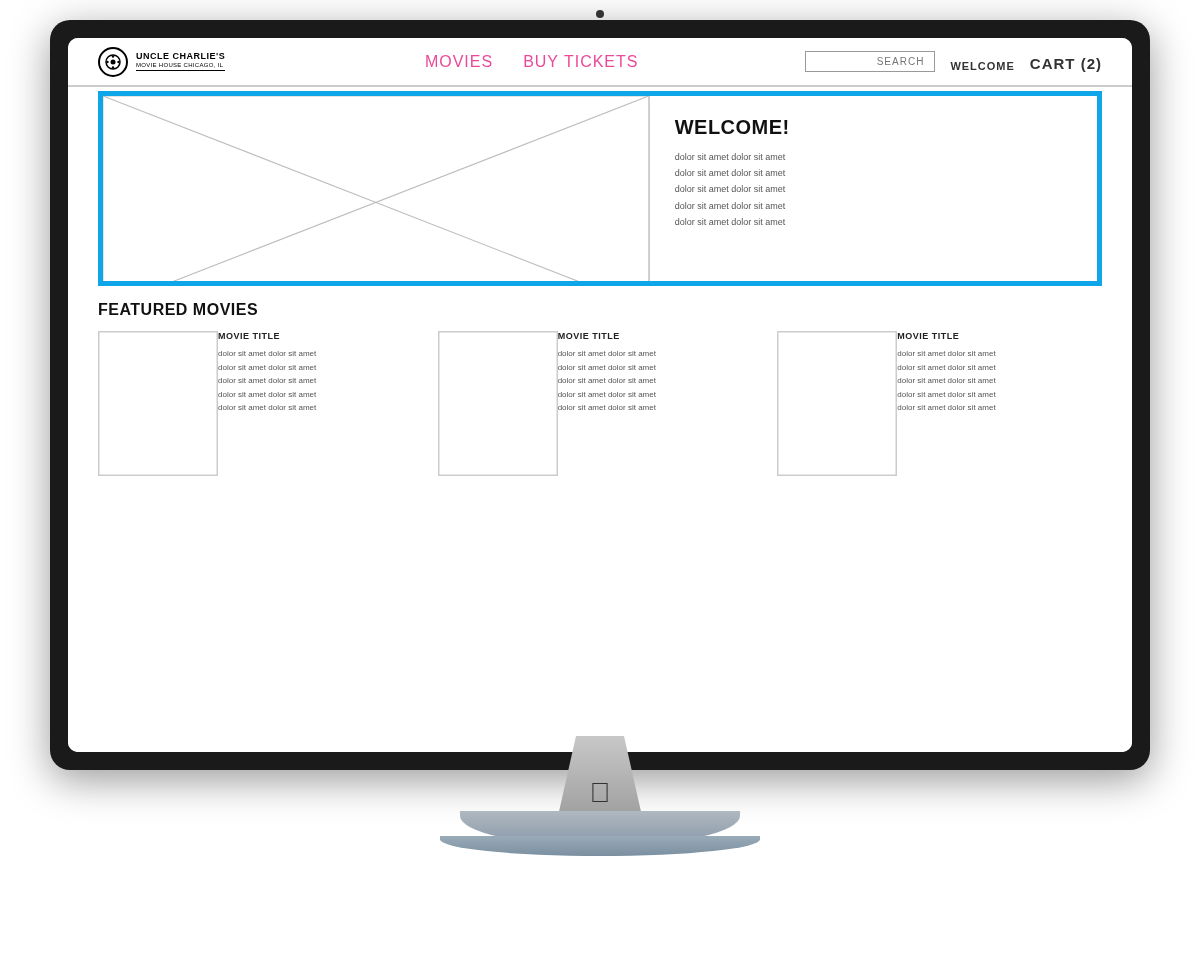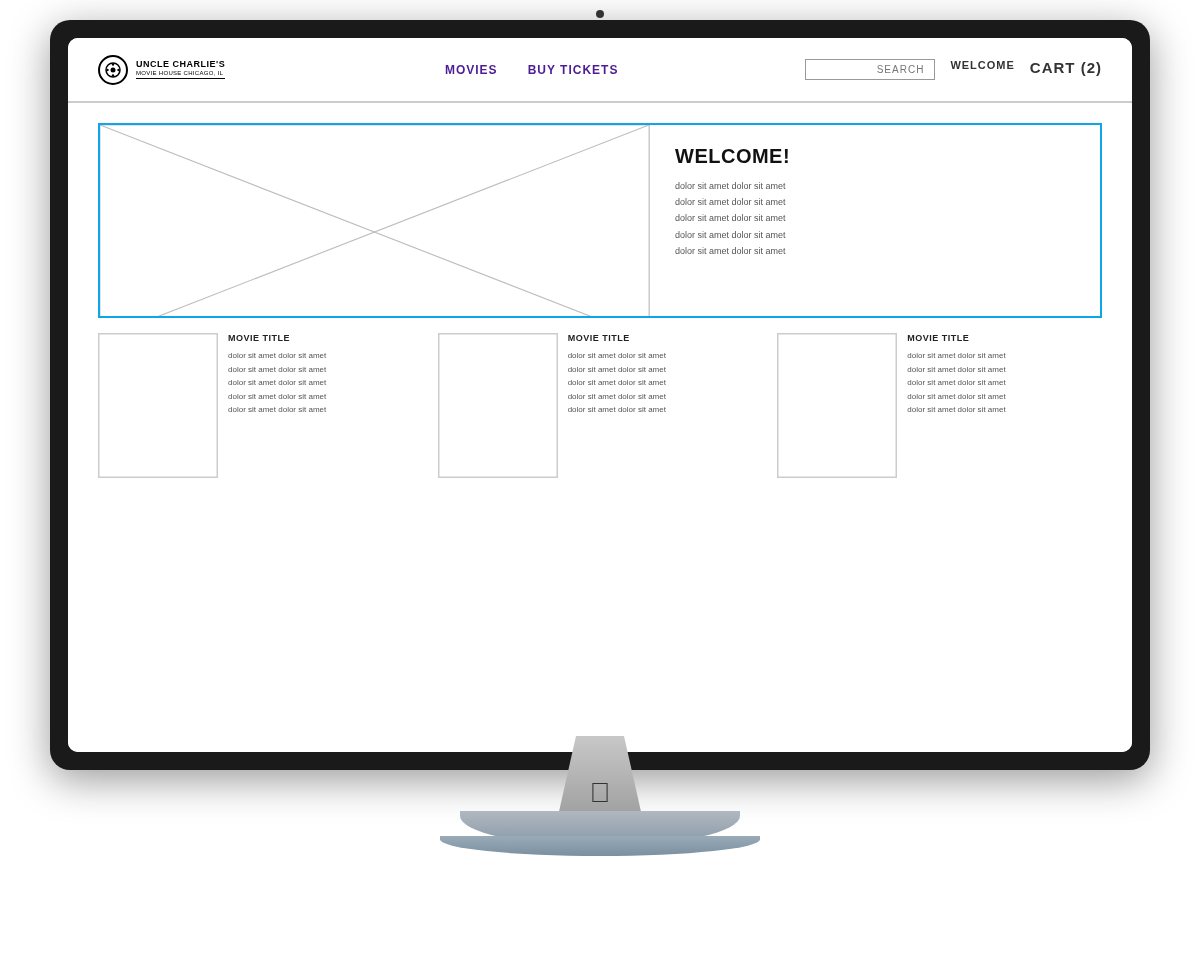--- a/index.html
+++ b/index.html
@@ -116,21 +116,21 @@
       height: 100%;
       background: #fff;
       overflow: hidden;
     }
 
     
     .nav {
       display: flex;
       align-items: center;
       padding: 0 30px;
-      height: 64px;
+      height: 48px;
       border-bottom: 1px solid #ccc;
       gap: 24px;
     }
 
     .logo-area {
       display: flex;
       align-items: center;
       gap: 8px;
       min-width: 160px;
     }
@@ -174,31 +174,31 @@
     }
 
     .nav-links {
       display: flex;
       gap: 30px;
       flex: 1;
       justify-content: center;
     }
 
     .nav-link {
-      font-size: 12px;
-      font-weight: 700;
+      font-size: 16px;
+      font-weight: 400;
       letter-spacing: 1px;
-      color: #4c1d95;
+      color: #ec4899;
       text-transform: uppercase;
       cursor: pointer;
     }
 
     .nav-right {
       display: flex;
-      align-items: flex-start;
+      align-items: flex-end;
       gap: 15px;
     }
 
     .search-box {
       border: 1px solid #999;
       padding: 4px 10px;
       font-size: 10px;
       color: #999;
       letter-spacing: 1px;
       width: 130px;
@@ -217,22 +217,22 @@
       font-size: 15px;
       font-weight: 700;
       letter-spacing: 1px;
       color: #333;
       cursor: pointer;
     }
 
     
     .hero {
       display: flex;
-      margin: 20px 30px 15px 30px;
-      border: 2px solid #0ea5e9;
+      margin: 4px 30px 15px 30px;
+      border: 5px solid #0ea5e9;
       height: 195px;
     }
 
     .hero-image-placeholder {
       width: 55%;
       border-right: 1px solid #ccc;
       position: relative;
       overflow: hidden;
     }
 
@@ -279,21 +279,20 @@
     }
 
     .movies-grid {
       display: flex;
       gap: 15px;
     }
 
     .movie-card {
       flex: 1;
       display: flex;
-      gap: 10px;
       align-items: flex-start;
     }
 
     .movie-image {
       width: 120px;
       height: 145px;
       border: 1px solid #ccc;
       position: relative;
       flex-shrink: 0;
       overflow: hidden;
@@ -383,20 +382,21 @@
                 <div>dolor sit amet dolor sit amet</div>
                 <div>dolor sit amet dolor sit amet</div>
                 <div>dolor sit amet dolor sit amet</div>
                 <div>dolor sit amet dolor sit amet</div>
                 <div>dolor sit amet dolor sit amet</div>
               </div>
             </div>
           </div>
 
           <div class="featured-section">
+            <div class="featured-title">FEATURED MOVIES</div>
             <div class="movies-grid">
 
               <div class="movie-card">
                 <div class="movie-image">
                   <svg width="100%" height="100%" viewBox="0 0 120 145" preserveAspectRatio="none">
                     <rect x="0" y="0" width="120" height="145" fill="none" stroke="#ccc" stroke-width="1"></rect>
                     <line x1="0" y1="0" x2="120" y2="145"></line>
                     <line x1="120" y1="0" x2="0" y2="145"></line>
                   </svg>
                 </div>

